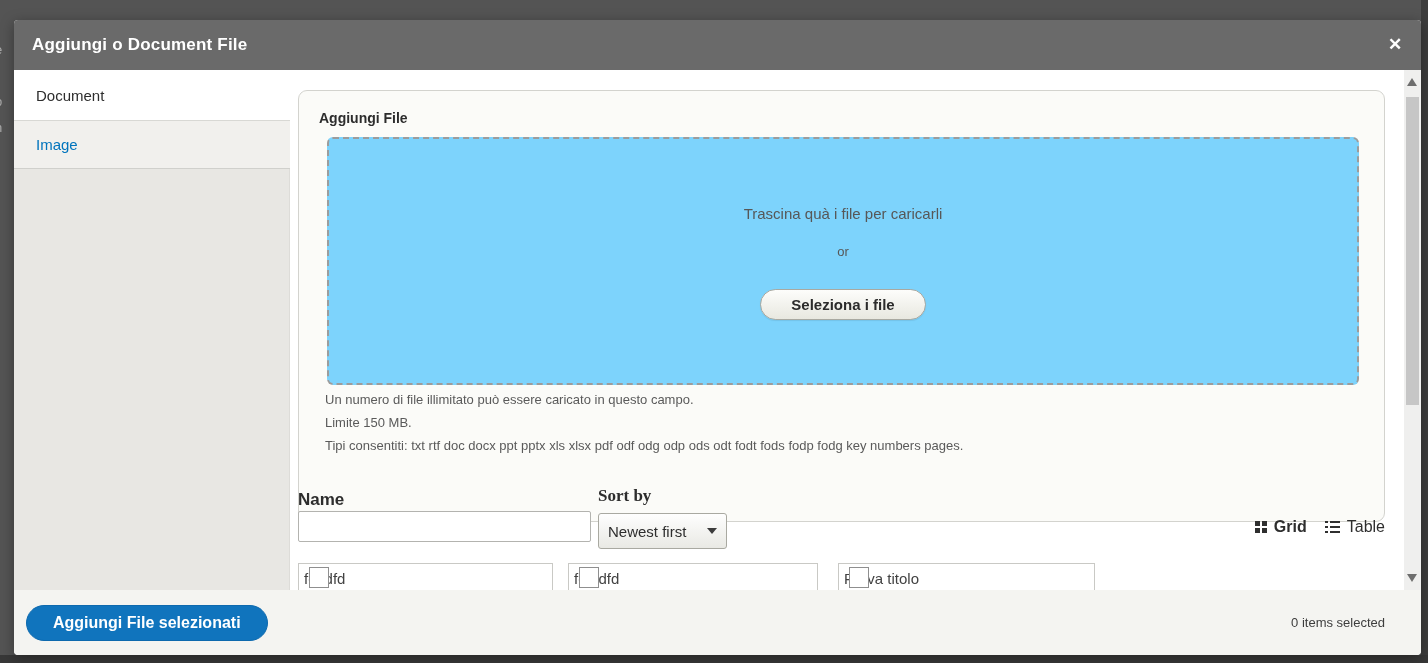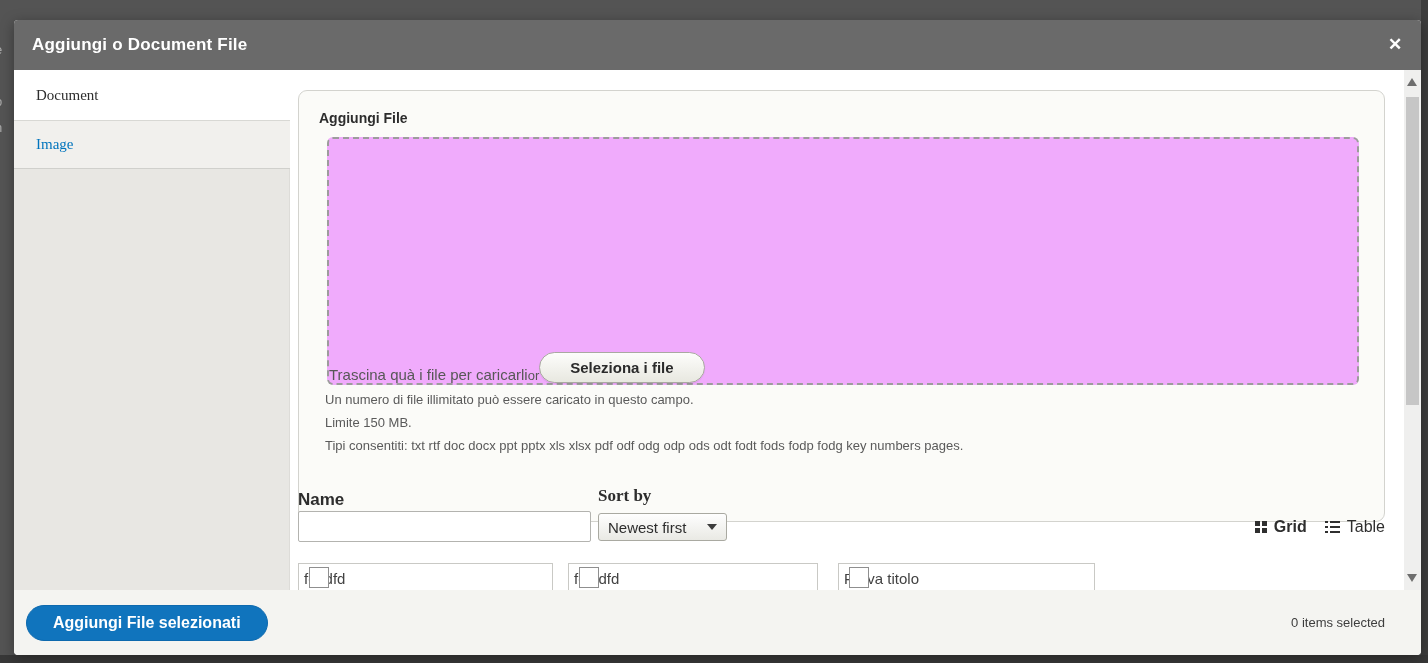--- a/index.html
+++ b/index.html
@@ -29,37 +29,37 @@
   }
   .titlebar .title { color:#ffffff; font-size:17px; font-weight:bold; letter-spacing:.2px; }
   .close-btn {
     position:absolute; right:12px; top:11px; width:28px; height:28px;
     background:transparent; border:none; cursor:pointer;
     color:#ffffff; font-size:17px; font-weight:bold; line-height:28px; text-align:center;
   }
 
   
   .sidebar { position:absolute; left:0; top:50px; width:276px; height:520px; display:flex; flex-direction:column; background:#e8e7e3; }
-  .side-item { font-size:15px; padding-left:22px; display:flex; align-items:center; cursor:pointer;font-family:Liberation Serif, serif; }
+  .side-item { font-size:15px; padding-left:22px; display:flex; align-items:center; cursor:pointer; }
   .side-item.active { height:51px; background:#ffffff; color:#2d2d2d; border-bottom:1px solid #d8d8d4; }
   .side-item.inactive { height:48px; background:#f1f0ed; color:#0074bd; border-bottom:1px solid #d0d0cc; }
   .side-rest { flex:1; background:#e8e7e3; border-right:1px solid #dddcd8; }
 
   
   .main { position:absolute; left:276px; top:50px; width:1114px; height:520px; background:#ffffff; overflow:hidden; }
 
   .fieldset {
     position:absolute; left:8px; top:20px; width:1087px; height:432px;
     background:#fbfbf8; border:1px solid #d3d3ce; border-radius:9px;
   }
   .fieldset .legend { position:absolute; left:20px; top:19px; font-size:14px; font-weight:bold; color:#2d2d2d; }
   .dropzone {
     position:absolute; left:28px; top:46px; width:1032px; height:248px;
-    background:#f0abfc; border:2px dashed #9c9c9c; border-radius:6px;
-    display:flex; flex-direction:row; align-items:flex-end;
+    background:#7dd3fc; border:2px dashed #9c9c9c; border-radius:6px;
+    display:flex; flex-direction:column; align-items:center;
   }
   .dropzone .hint { margin-top:66px; font-size:15px; color:#575757; }
   .dropzone .or   { margin-top:22px; font-size:13px; color:#575757; }
   .btn-secondary {
     margin-top:30px; height:31px; padding:0 30px;
     background:linear-gradient(#fdfdfb,#e8e8e0);
     border:1px solid #a9a9a1; border-radius:20em;
     font-family:"Liberation Sans", sans-serif;
     font-size:15px; font-weight:bold; color:#2b2b2b; cursor:pointer;
     box-shadow:0 1px 1px rgba(0,0,0,.08);
@@ -69,21 +69,21 @@
   
   .flabel { position:absolute; font-size:17px; font-weight:bold; color:#2d2d2d; }
   .name-label { left:8px; top:420px; }
   .sort-label { left:308px; top:416px;font-family:Liberation Serif, serif; }
   .name-input {
     position:absolute; left:8px; top:441px; width:293px; height:31px;
     border:1px solid #b3b3af; border-radius:2px; background:#ffffff;
     font-family:"Liberation Sans", sans-serif; font-size:14px; padding:0 8px; color:#2d2d2d;
   }
   .sort-select {
-    position:absolute; left:308px; top:443px; width:129px; height:28px;
+    position:absolute; left:308px; top:443px; width:129px; height:36px;
     background:linear-gradient(#fefefe,#e9e9e4);
     border:1px solid #a9a9a1; border-radius:3px;
     display:flex; align-items:center; padding:0 9px; cursor:pointer;
   }
   .sort-select .sel-text { flex:1; font-size:15px; color:#2d2d2d; }
   .caret { width:0; height:0; border-left:5px solid transparent; border-right:5px solid transparent; border-top:6px solid #3c3c3c; }
   .btn-apply {
     position:absolute; left:442px; top:441px; height:32px; padding:0 26px;
     background:linear-gradient(#fdfdfb,#e8e8e0);
     border:1px solid #a9a9a1; border-radius:20em;

